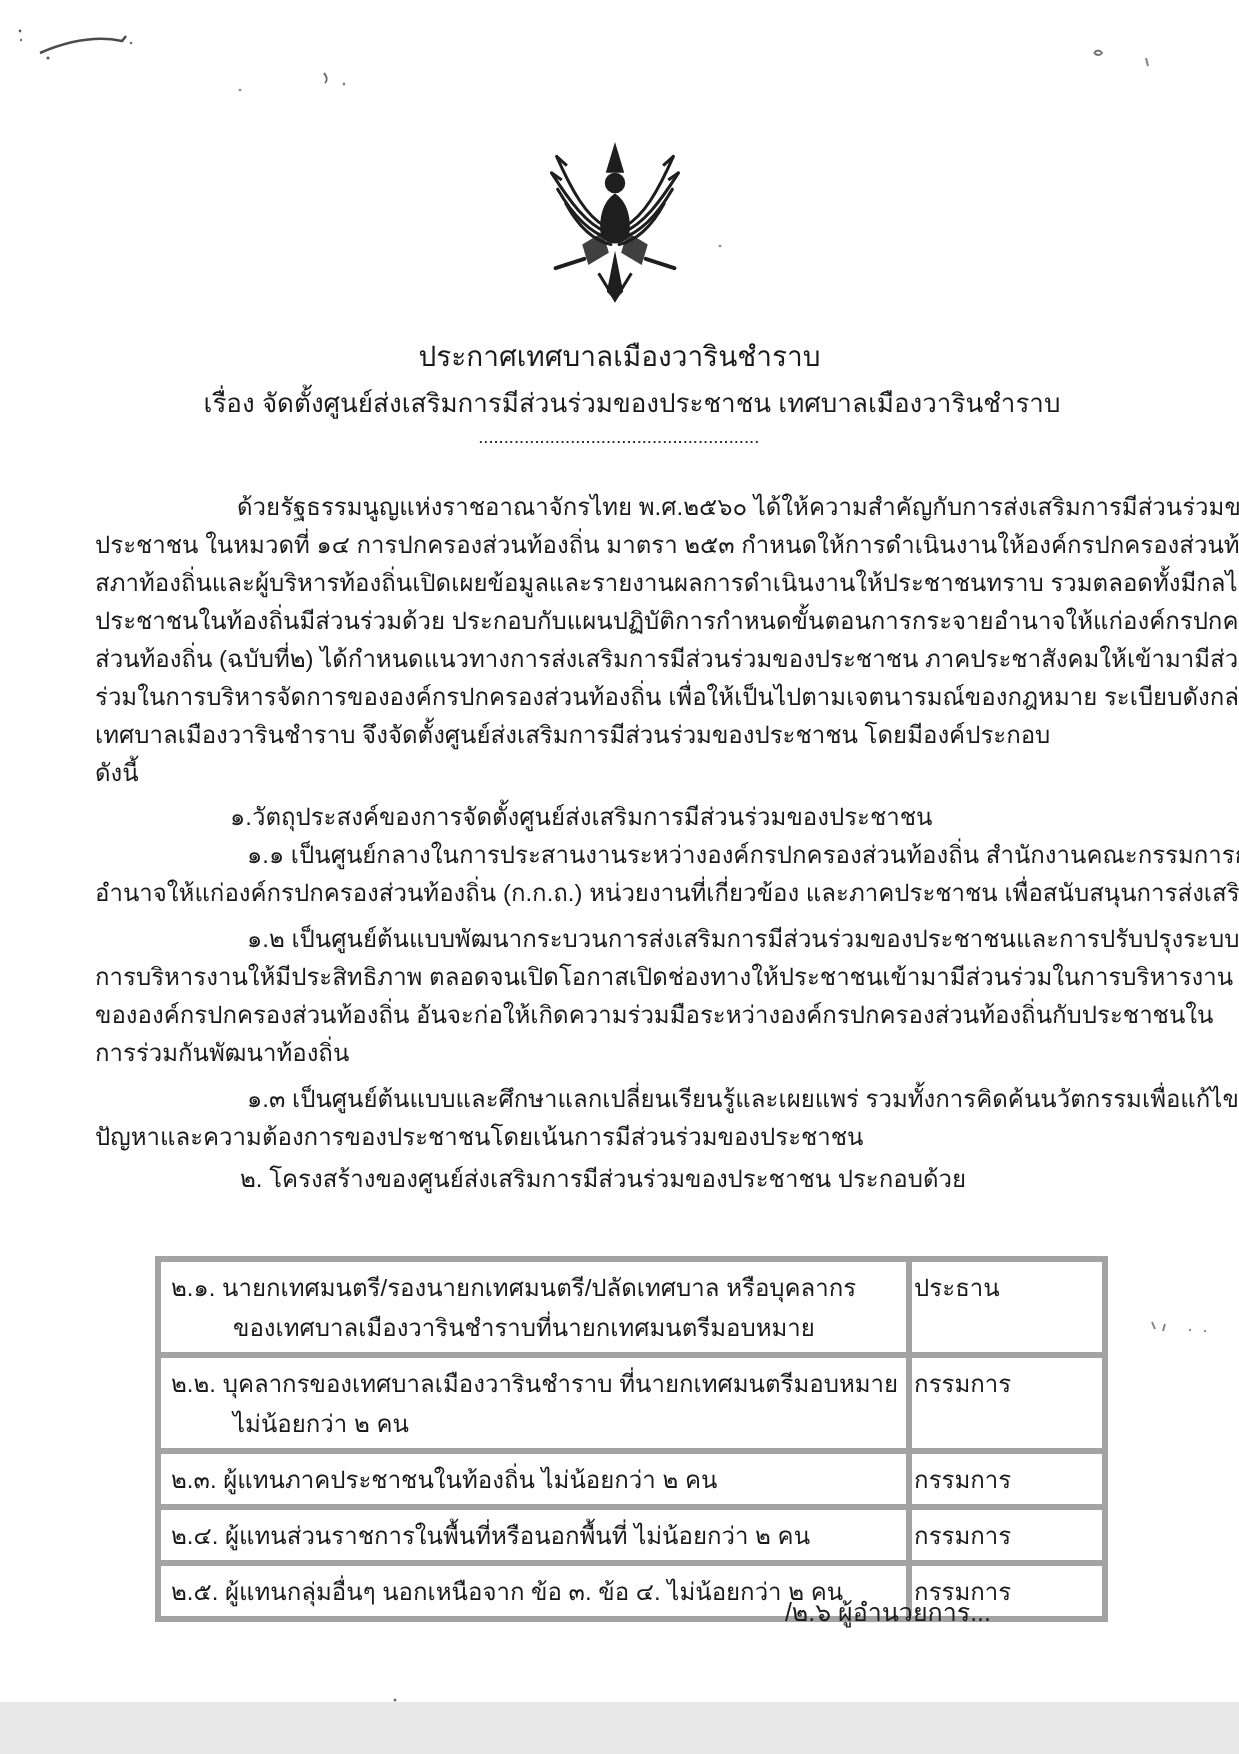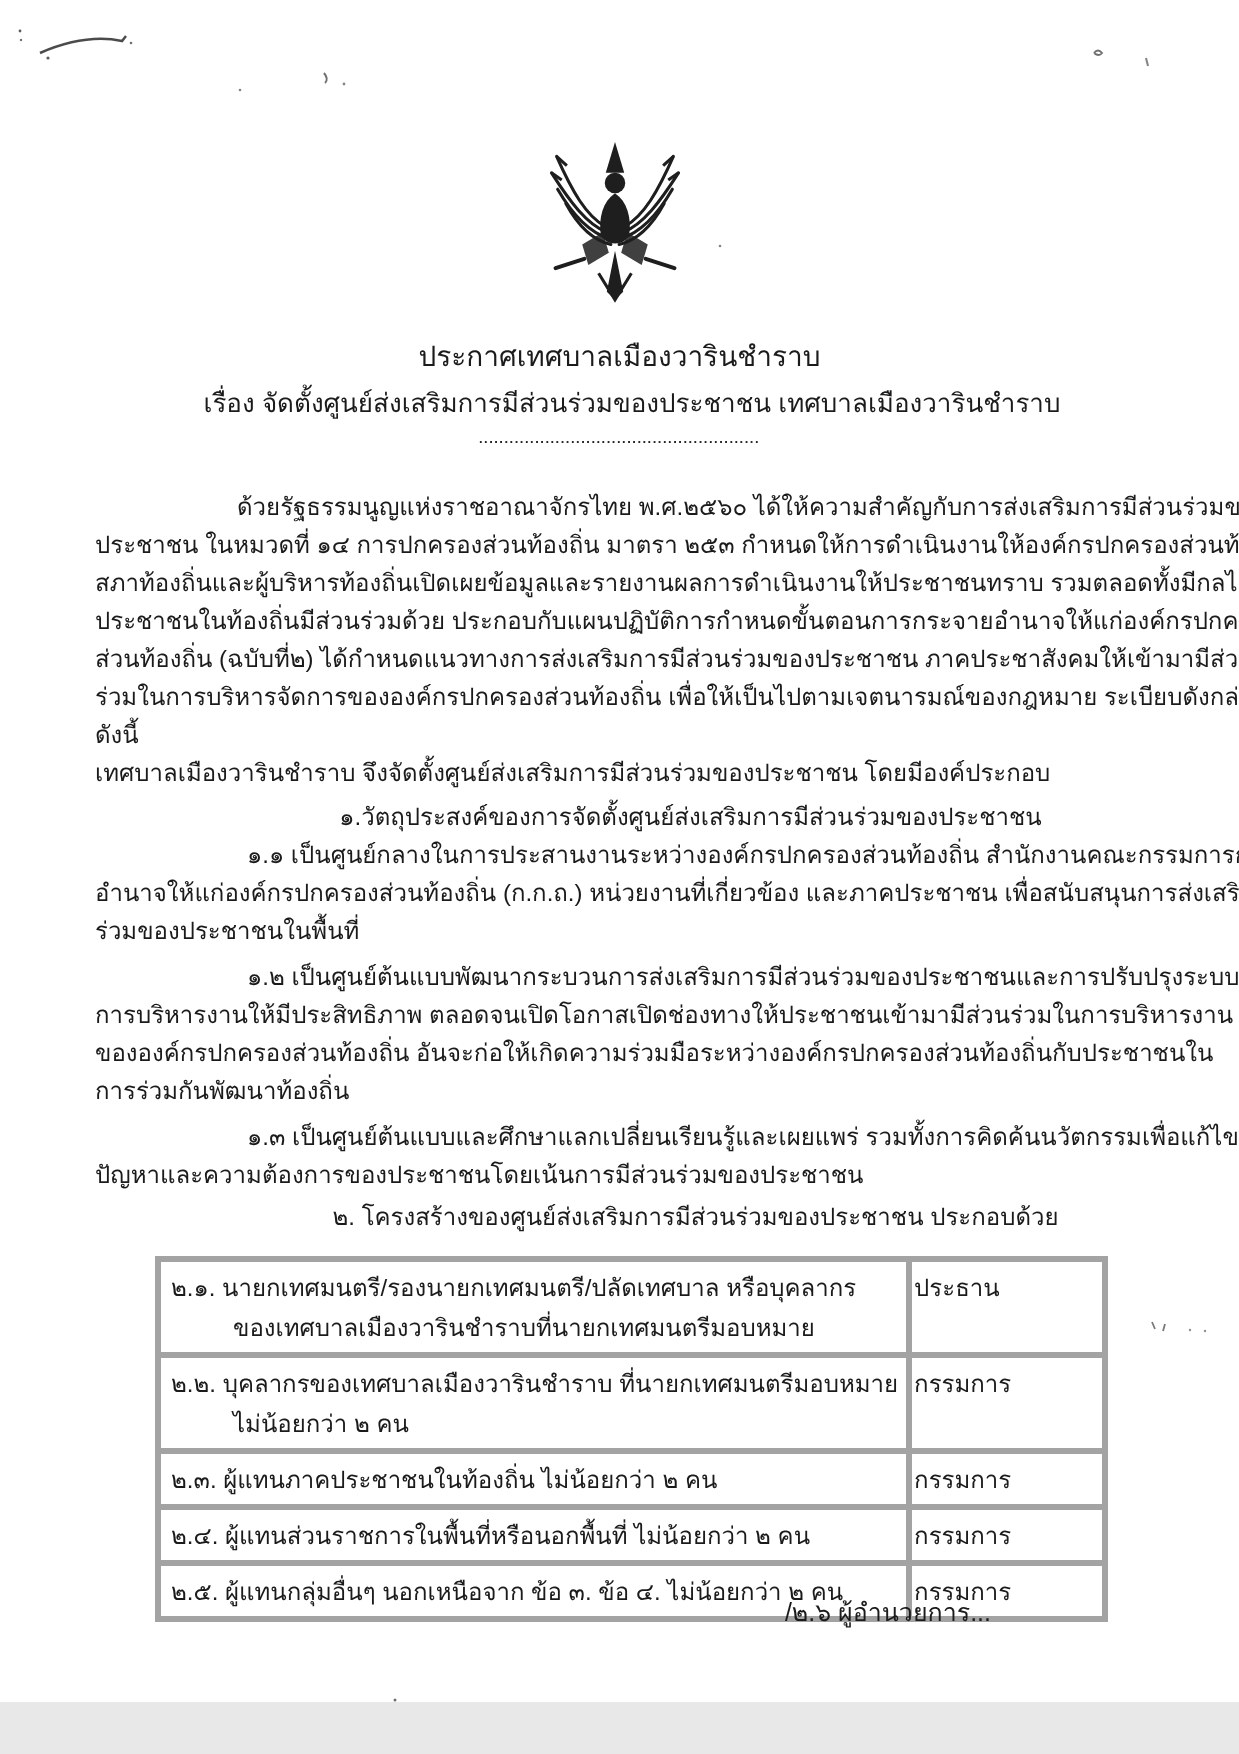--- a/index.html
+++ b/index.html
@@ -29,21 +29,21 @@
     color:#222;font-weight:bold;
   }
   
   .body-text{
     position:absolute;top:488px;left:95px;width:1056px;
     font-size:24px;
   }
   .tline{height:38px;line-height:38px;white-space:nowrap;}
   .indent-first{padding-left:142px;}
   .indent-item{padding-left:152px;}
-  .sec-heading{height:38px;line-height:38px;white-space:nowrap;margin-top:6px;text-align:center;}
+  .sec-heading{height:38px;line-height:38px;white-space:nowrap;margin-top:6px;}
   .sec1-heading{padding-left:135px;}
   .sec2-heading{padding-left:145px;margin-top:4px;}
   .gap-sm{margin-top:8px;}
   
   .structure-table{
     position:absolute;top:1256px;left:155px;
     border-collapse:collapse;
     width:953px;
     font-size:24px;color:#1b1b1b;
   }
@@ -100,28 +100,27 @@
     <div class="dotted-divider">.......................................................</div>
   </div>
 
   <div class="body-text">
     <div class="tline indent-first">ด้วยรัฐธรรมนูญแห่งราชอาณาจักรไทย พ.ศ.๒๕๖๐ ได้ให้ความสำคัญกับการส่งเสริมการมีส่วนร่วมของ</div>
     <div class="tline">ประชาชน ในหมวดที่ ๑๔ การปกครองส่วนท้องถิ่น มาตรา ๒๕๓ กำหนดให้การดำเนินงานให้องค์กรปกครองส่วนท้องถิ่น</div>
     <div class="tline">สภาท้องถิ่นและผู้บริหารท้องถิ่นเปิดเผยข้อมูลและรายงานผลการดำเนินงานให้ประชาชนทราบ  รวมตลอดทั้งมีกลไกให้</div>
     <div class="tline">ประชาชนในท้องถิ่นมีส่วนร่วมด้วย  ประกอบกับแผนปฏิบัติการกำหนดขั้นตอนการกระจายอำนาจให้แก่องค์กรปกครอง</div>
     <div class="tline">ส่วนท้องถิ่น (ฉบับที่๒) ได้กำหนดแนวทางการส่งเสริมการมีส่วนร่วมของประชาชน ภาคประชาสังคมให้เข้ามามีส่วน</div>
     <div class="tline">ร่วมในการบริหารจัดการขององค์กรปกครองส่วนท้องถิ่น  เพื่อให้เป็นไปตามเจตนารมณ์ของกฎหมาย  ระเบียบดังกล่าว</div>
+    <div class="tline">เทศบาลเมืองวารินชำราบ  จึงจัดตั้งศูนย์ส่งเสริมการมีส่วนร่วมของประชาชน  โดยมีองค์ประกอบ</div>
     <div class="tline">ดังนี้</div>
-    <div class="tline">เทศบาลเมืองวารินชำราบ  จึงจัดตั้งศูนย์ส่งเสริมการมีส่วนร่วมของประชาชน  โดยมีองค์ประกอบ</div>
 
     <div class="sec-heading sec1-heading">๑.วัตถุประสงค์ของการจัดตั้งศูนย์ส่งเสริมการมีส่วนร่วมของประชาชน</div>
 
     <div class="tline indent-item">๑.๑ เป็นศูนย์กลางในการประสานงานระหว่างองค์กรปกครองส่วนท้องถิ่น  สำนักงานคณะกรรมการกระจาย</div>
     <div class="tline">อำนาจให้แก่องค์กรปกครองส่วนท้องถิ่น (ก.ก.ถ.) หน่วยงานที่เกี่ยวข้อง และภาคประชาชน เพื่อสนับสนุนการส่งเสริมการมีส่วน</div>
-    <div class="tline">ร่วมของประชาชนในพื้นที่</div>
 
     <div class="tline indent-item gap-sm">๑.๒ เป็นศูนย์ต้นแบบพัฒนากระบวนการส่งเสริมการมีส่วนร่วมของประชาชนและการปรับปรุงระบบ</div>
     <div class="tline">การบริหารงานให้มีประสิทธิภาพ ตลอดจนเปิดโอกาสเปิดช่องทางให้ประชาชนเข้ามามีส่วนร่วมในการบริหารงาน</div>
     <div class="tline">ขององค์กรปกครองส่วนท้องถิ่น  อันจะก่อให้เกิดความร่วมมือระหว่างองค์กรปกครองส่วนท้องถิ่นกับประชาชนใน</div>
     <div class="tline">การร่วมกันพัฒนาท้องถิ่น</div>
 
     <div class="tline indent-item gap-sm">๑.๓ เป็นศูนย์ต้นแบบและศึกษาแลกเปลี่ยนเรียนรู้และเผยแพร่ รวมทั้งการคิดค้นนวัตกรรมเพื่อแก้ไข</div>
     <div class="tline">ปัญหาและความต้องการของประชาชนโดยเน้นการมีส่วนร่วมของประชาชน</div>
 
     <div class="sec-heading sec2-heading">๒. โครงสร้างของศูนย์ส่งเสริมการมีส่วนร่วมของประชาชน ประกอบด้วย</div>

